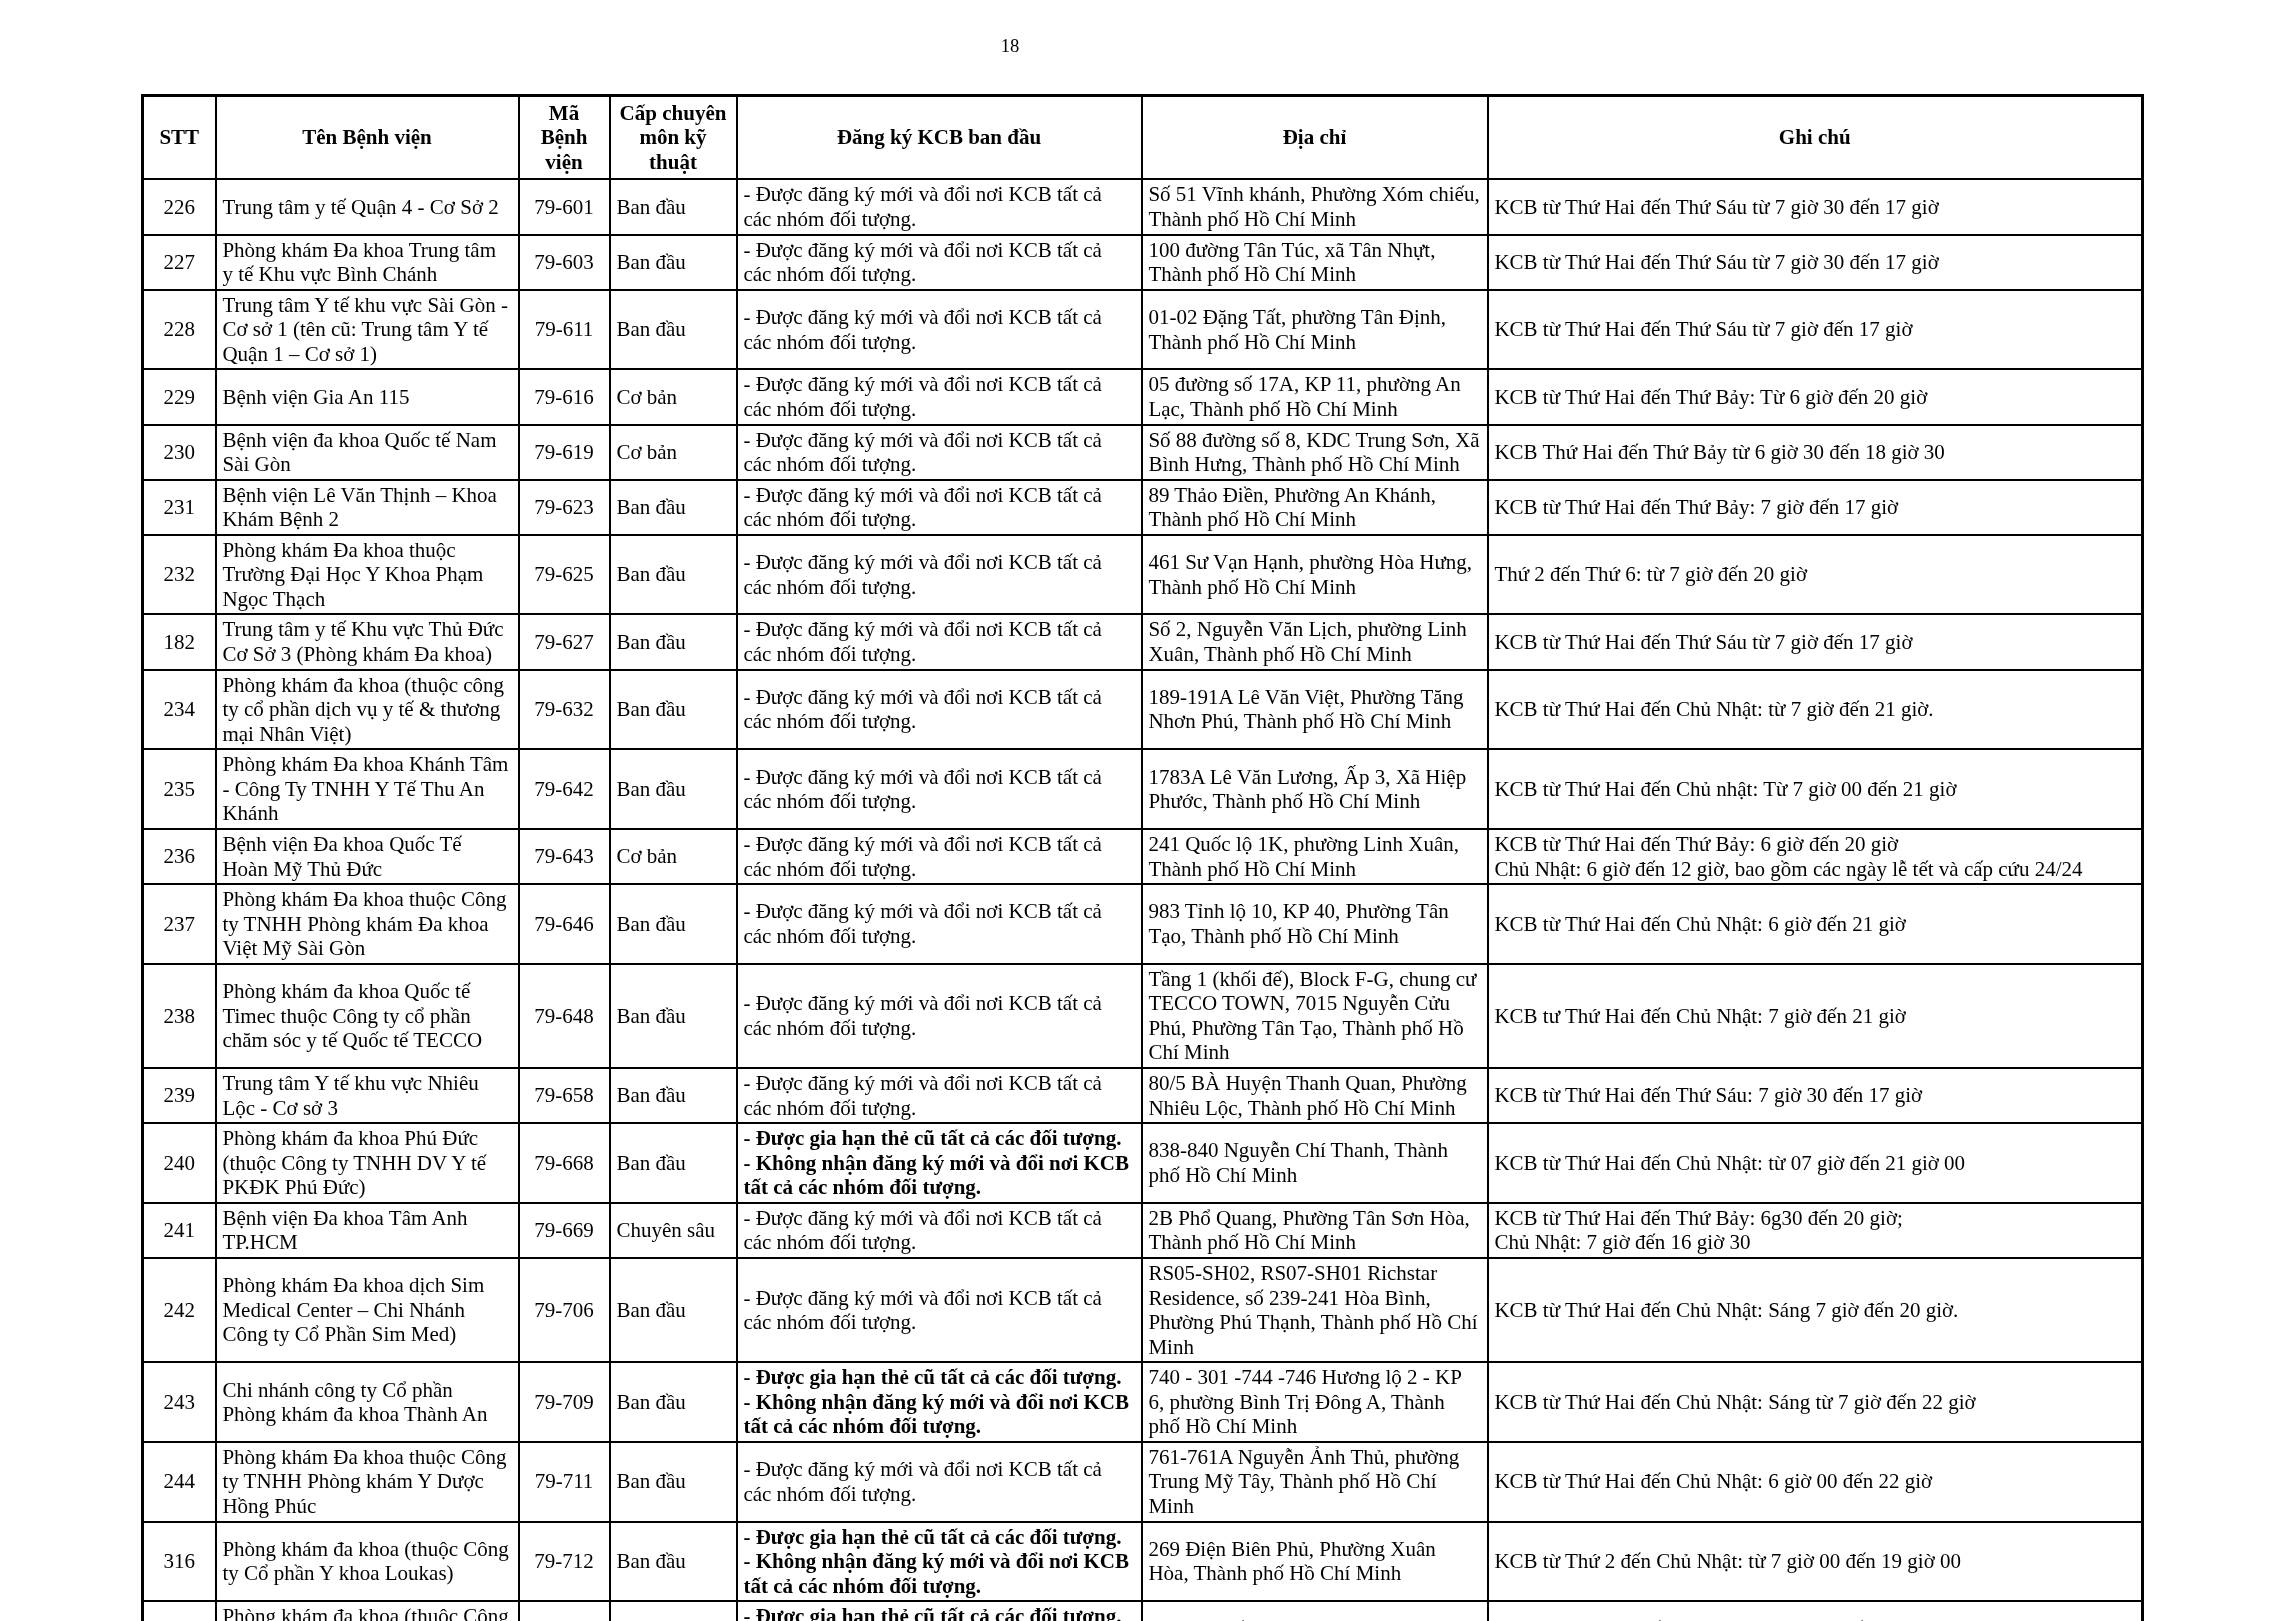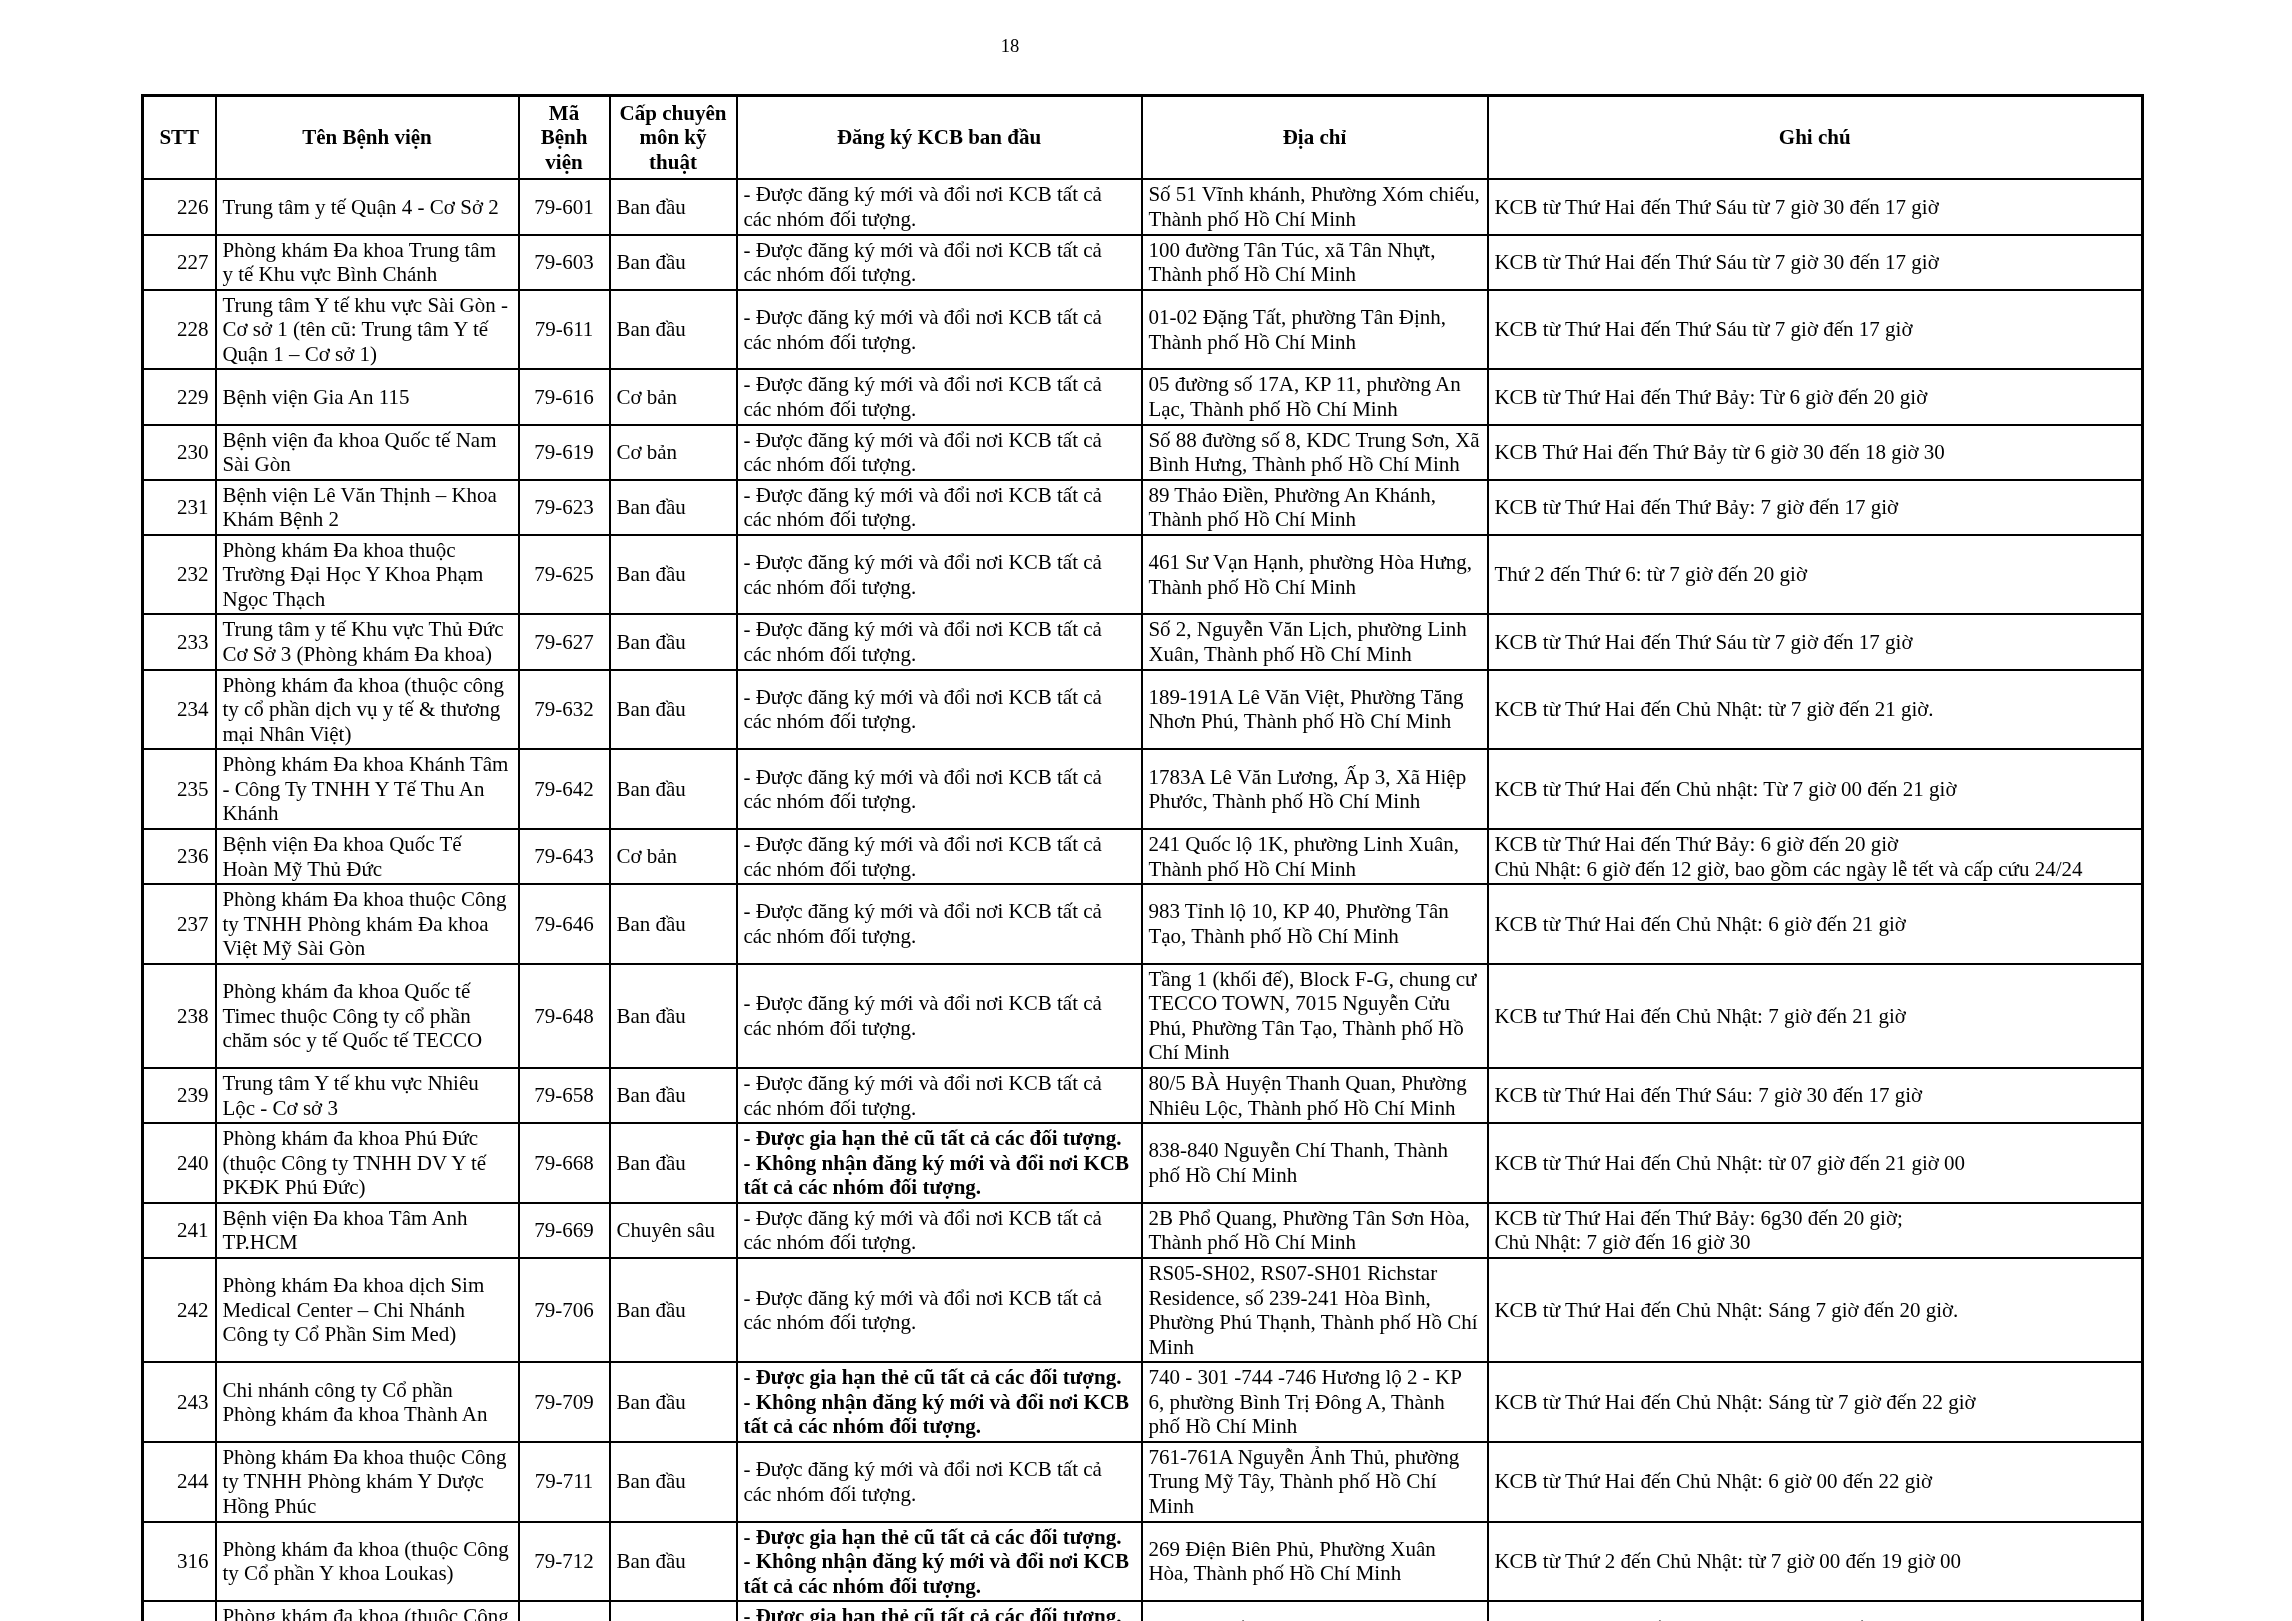--- a/index.html
+++ b/index.html
@@ -29,21 +29,21 @@
     border:2px solid #000;
     padding:2px 5.9px;
     vertical-align:middle;
     overflow:hidden;
   }
   th{
     font-weight:bold;text-align:center;
     border-bottom:2.9px solid #000;
     padding:3.9px 3.9px;
   }
-  td.stt{text-align:right;}
+  td.stt{text-align:center;}
   td.code{text-align:center;}
   td.name,td.level,td.reg,td.addr,td.note{text-align:left;}
   td.reg,td.note{white-space:pre-line;}
   td.reg.bold{font-weight:bold;}
 </style>
 </head>
 <body>
 
 <div class="page-number">18</div>
 
@@ -126,21 +126,21 @@
       <tr>
     <td class="stt">232</td>
     <td class="name">Phòng khám Đa khoa thuộc Trường Đại Học Y Khoa Phạm Ngọc Thạch</td>
     <td class="code">79-625</td>
     <td class="level">Ban đầu</td>
     <td class="reg">- Được đăng ký mới và đổi nơi KCB tất cả các nhóm đối tượng.</td>
     <td class="addr">461 Sư Vạn Hạnh, phường Hòa Hưng, Thành phố Hồ Chí Minh</td>
     <td class="note">Thứ 2 đến Thứ 6: từ 7 giờ đến 20 giờ</td>
   </tr>
       <tr>
-    <td class="stt">233</td>
+    <td class="stt">182</td>
     <td class="name">Trung tâm y tế Khu vực Thủ Đức Cơ Sở 3 (Phòng khám Đa khoa)</td>
     <td class="code">79-627</td>
     <td class="level">Ban đầu</td>
     <td class="reg">- Được đăng ký mới và đổi nơi KCB tất cả các nhóm đối tượng.</td>
     <td class="addr">Số 2, Nguyễn Văn Lịch, phường Linh Xuân, Thành phố Hồ Chí Minh</td>
     <td class="note">KCB từ Thứ Hai đến Thứ Sáu từ 7 giờ  đến 17 giờ</td>
   </tr>
       <tr>
     <td class="stt">234</td>
     <td class="name">Phòng khám đa khoa (thuộc công ty cổ phần dịch vụ y tế &amp; thương mại Nhân Việt)</td>

